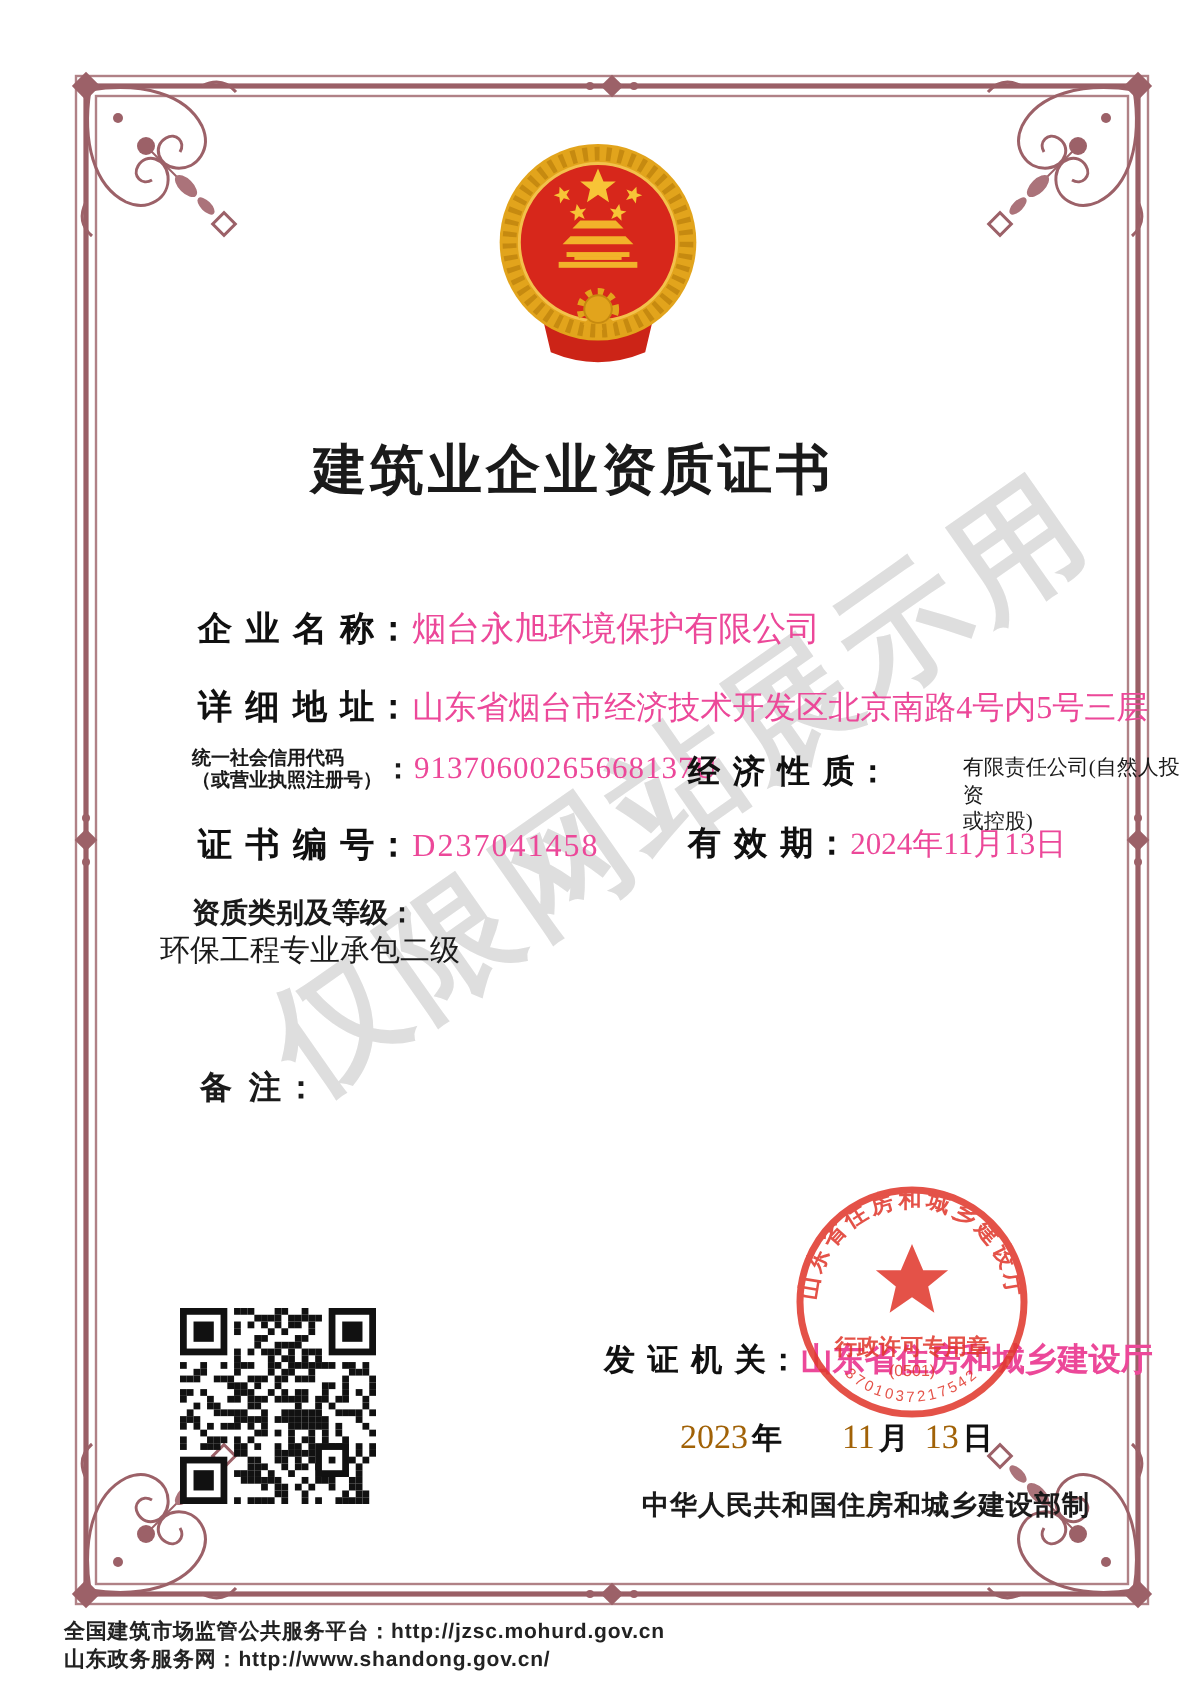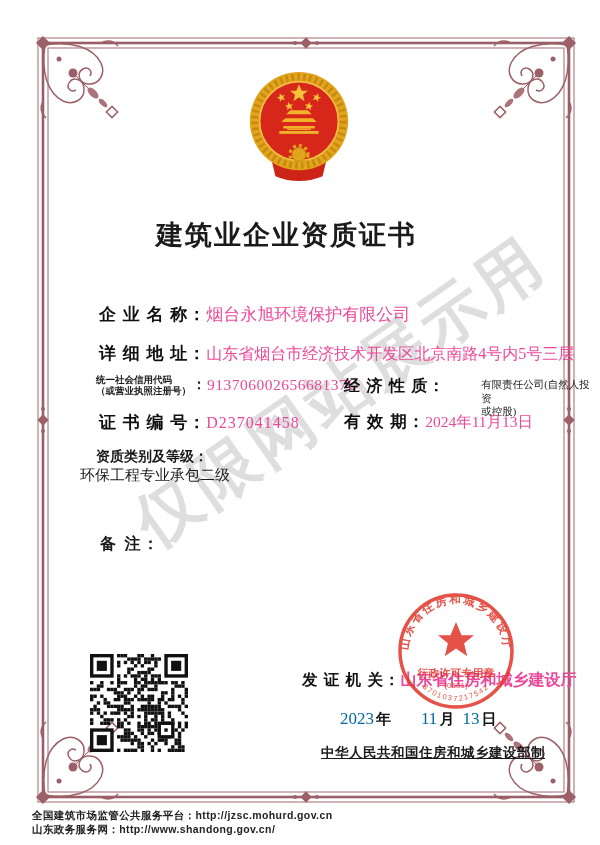--- a/index.html
+++ b/index.html
@@ -32,24 +32,24 @@
   #row-valid{left:344px;top:411px;} #row-valid .label{font-size:16.5px;} #row-valid .value{font-size:15.5px;}
   #qual-label{position:absolute;left:96px;top:448px;font-size:14px;font-weight:bold;z-index:2;}
   #qual-value{position:absolute;left:80px;top:466px;font-size:15px;z-index:2;
      font-family:"Liberation Serif","DejaVu Serif",serif;}
   #remarks{position:absolute;left:100px;top:534px;font-size:16px;font-weight:bold;letter-spacing:2px;z-index:2;}
   
   #issuer-row{left:302px;top:670px;} #issuer-row .label{font-size:15.5px;}
   #issuer-row .value{font-size:16px;font-weight:600;}
   #date-row{position:absolute;left:340px;top:709px;display:flex;align-items:baseline;z-index:2;
      font-family:"Liberation Serif","DejaVu Serif",serif;font-size:17px;}
-  .date-num{color:#0369a1;}
+  .date-num{color:#a16207;}
   .date-unit{font-family:"Liberation Sans",sans-serif;font-weight:bold;font-size:15px;color:#111;margin-left:2px;}
   .gap-m{margin-left:30px;} .gap-d{margin-left:8px;}
-  #maker-row{position:absolute;left:321px;top:744px;font-size:13.5px;font-weight:bold;letter-spacing:.5px;z-index:2;text-decoration:underline;}
+  #maker-row{position:absolute;left:321px;top:744px;font-size:13.5px;font-weight:bold;letter-spacing:.5px;z-index:2;}
   
   #qr{position:absolute;left:90px;top:654px;width:98px;height:98px;z-index:2;}
   #seal{position:absolute;left:390px;top:585px;width:132px;height:132px;z-index:5;opacity:.87;}
   
   .footer-line{position:absolute;left:32px;font-size:10.5px;font-weight:bold;letter-spacing:.4px;z-index:2;color:#222;}
   #footer-line1{top:809px;} #footer-line2{top:823px;}
 </style>
 </head>
 <body>
 

